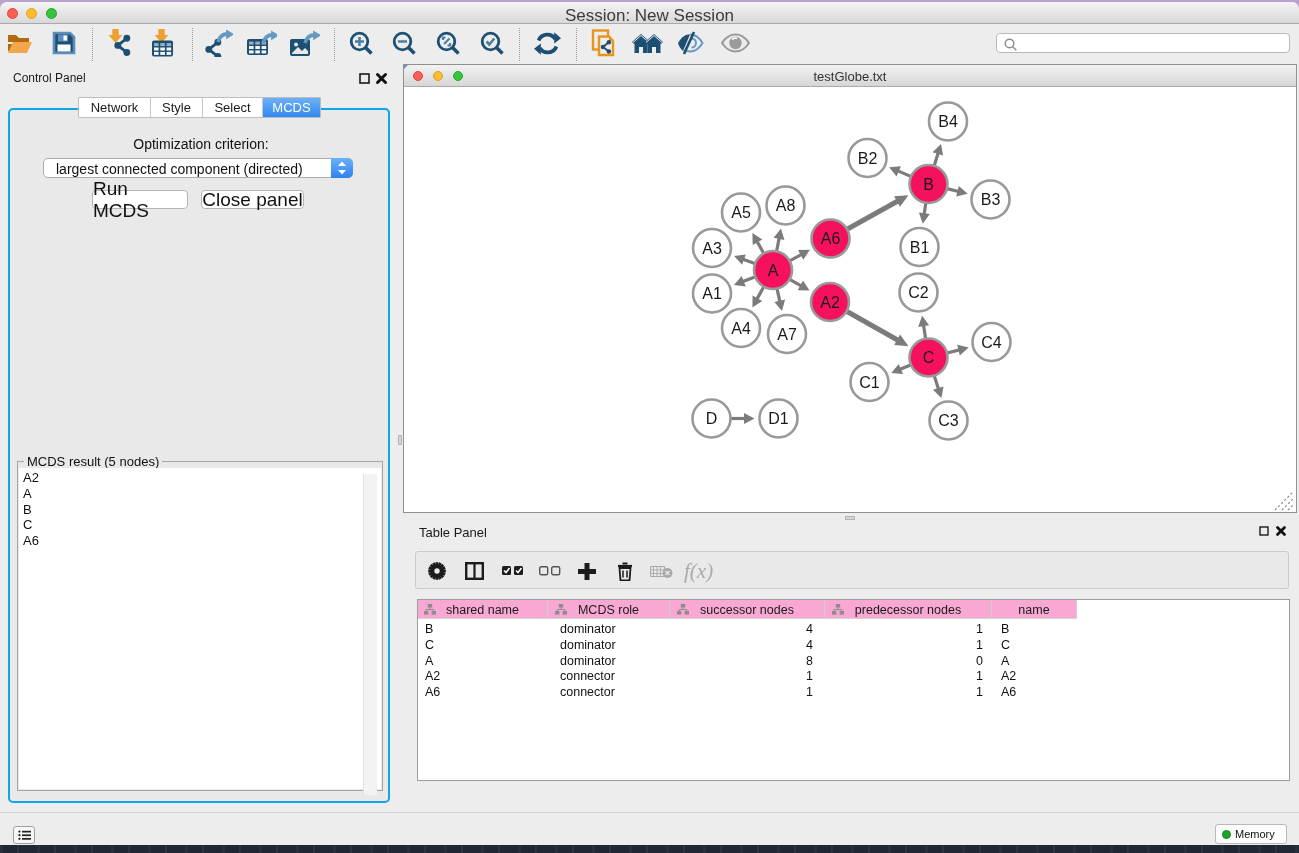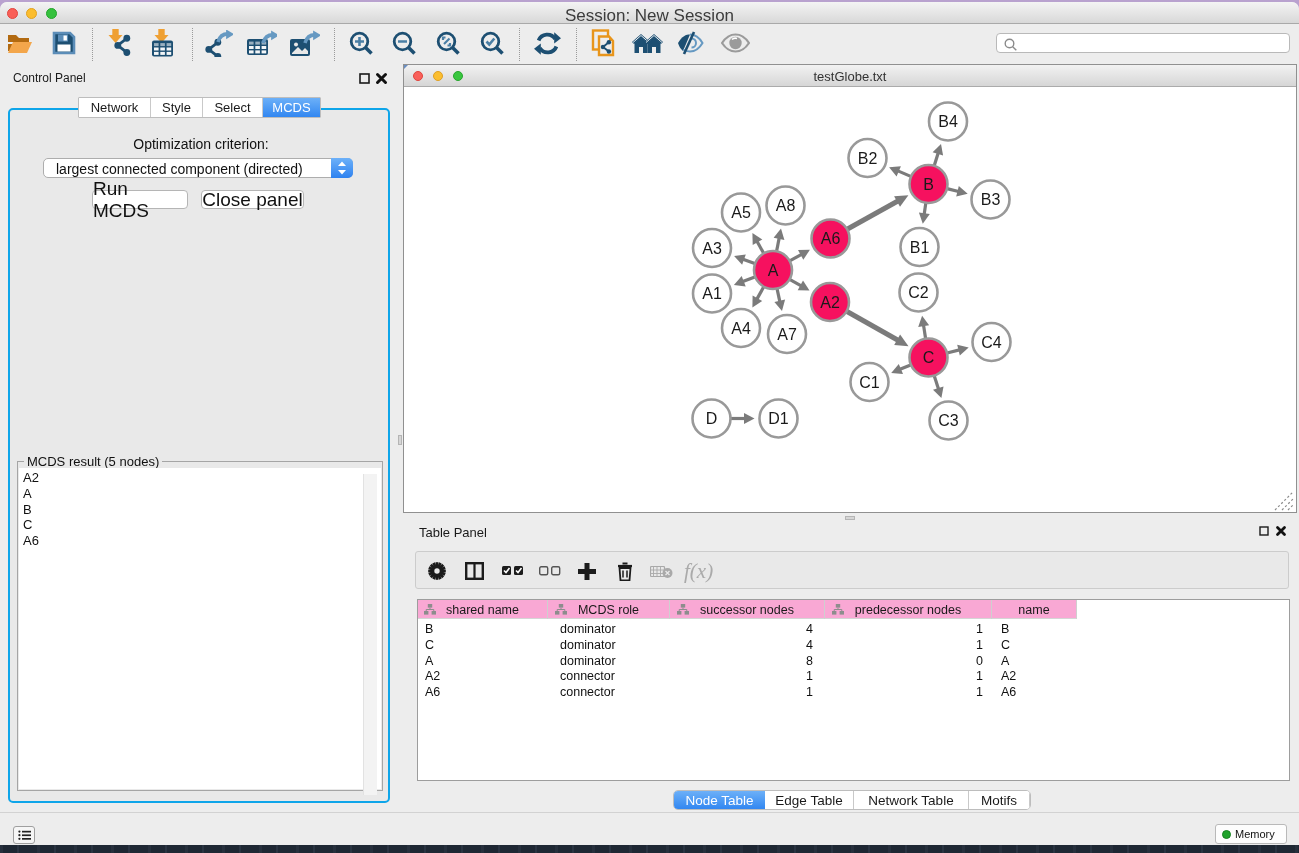--- a/index.html
+++ b/index.html
@@ -535,26 +535,20 @@
         <span class="tcell" style="left:583px;">A2</span>
       </div>
 <div class="trow" style="left:0;top:85.19999999999999px;width:659px;">
         <span class="tcell" style="left:7px;">A6</span>
         <span class="tcell" style="left:142px;">connector</span>
         <span class="tcell num" style="left:252px;width:143px;">1</span>
         <span class="tcell num" style="left:407px;width:158px;">1</span>
         <span class="tcell" style="left:583px;">A6</span>
       </div>
   </div>
-  <div id="bt-tabs">
-    <div class="tab sel" style="width:91px;">Node Table</div>
-    <div class="tab" style="width:89px;">Edge Table</div>
-    <div class="tab" style="width:115px;">Network Table</div>
-    <div class="tab" style="width:61px;">Motifs</div>
-  </div>
 
   <div id="statusbar">
     <div id="sb-btn">
         <svg class="abs" style="left:4px;top:3px" width="13" height="11" viewBox="0 0 13 11">
           <circle cx="1.4" cy="1.6" r="1.1" fill="#222"></circle>
           <circle cx="1.4" cy="5.2" r="1.1" fill="#222"></circle>
           <circle cx="1.4" cy="8.8" r="1.1" fill="#222"></circle>
           <rect x="4" y="0.8" width="9" height="1.7" fill="#222"></rect>
           <rect x="4" y="4.4" width="9" height="1.7" fill="#222"></rect>
           <rect x="4" y="8.0" width="9" height="1.7" fill="#222"></rect>

